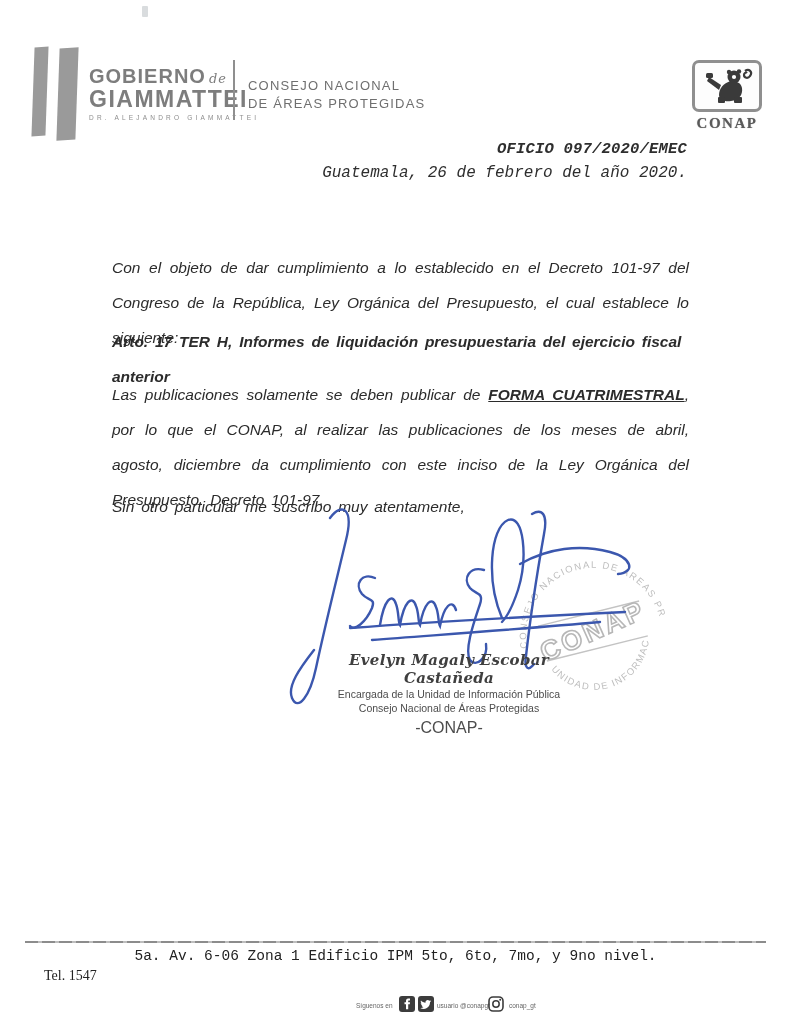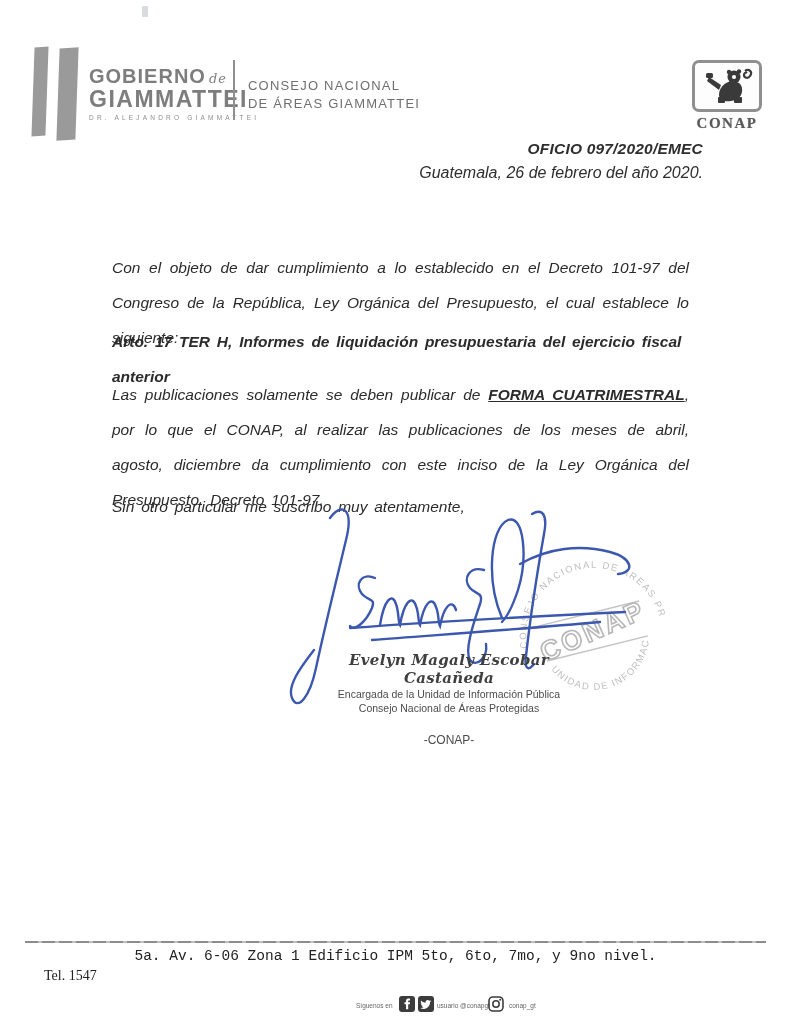--- a/index.html
+++ b/index.html
@@ -18,39 +18,39 @@
   .gov-line2{font-size:23px;font-weight:bold;letter-spacing:1.5px;margin-top:2px;}
   .gov-line3{font-size:6.5px;letter-spacing:3.2px;margin-top:4px;color:#8d8d8d;}
   .header-divider{position:absolute;left:233px;top:60px;width:2px;height:60px;background:#8f8f8f;}
   .org-name{position:absolute;left:248px;top:77px;color:#6f6f6f;font-size:13px;letter-spacing:1.2px;line-height:1.35;}
   .conap-logo{position:absolute;left:692px;top:60px;width:70px;text-align:center;}
   .conap-box{width:64px;height:46px;border:3px solid #8f8f8f;border-radius:7px;margin:0 auto;
     display:flex;align-items:center;justify-content:center;background:#fdfdfd;}
   .conap-label{font-family:"Liberation Serif",serif;font-weight:bold;font-size:15px;
     color:#5a5a5a;letter-spacing:1.5px;margin-top:3px;text-shadow:0 0 1px #aaa;}
   
-  .oficio-block{position:absolute;right:88px;top:140px;text-align:right;font-style:italic;}
+  .oficio-block{position:absolute;right:104px;top:140px;text-align:right;font-style:italic;font-family:Liberation Mono, monospace;}
   .oficio-number{font-weight:bold;font-size:15.5px;letter-spacing:.2px;}
   .oficio-date{font-size:16px;margin-top:6px;}
   
   .para{position:absolute;left:112px;width:577px;font-style:italic;font-size:15.5px;
     line-height:35px;text-align:justify;color:#2b2b2b;word-spacing:2.5px;}
   .p1{top:250px;}
   .article-line{top:324px;font-weight:bold;text-align:left;}
   .p2{top:377px;}
   .closing{top:489px;text-align:left;}
   .emph{font-weight:bold;text-decoration:underline;}
   
   .sig-svg{position:absolute;left:280px;top:500px;}
   .stamp-svg{position:absolute;left:503px;top:541px;transform:rotate(-14deg);opacity:.85;}
   .sig-name-block{position:absolute;left:318px;top:651px;width:262px;text-align:center;}
   .sig-name{font-family:"DejaVu Serif",serif;font-style:italic;font-weight:bold;
     font-size:15px;color:#3f3f3f;letter-spacing:.3px;}
   .sig-title{font-size:10.5px;color:#4c4c4c;line-height:1.25;margin-top:1px;}
-  .sig-conap{font-size:12px;color:#4c4c4c;margin-top:18px;}
+  .sig-conap{font-size:16px;color:#4c4c4c;margin-top:4px;}
   
   .footer-rule{position:absolute;left:25px;top:941px;width:741px;height:2px;
     background:repeating-linear-gradient(90deg,#8c8c8c 0 13px,#bdbdbd 13px 17px);}
   .footer-address{position:absolute;left:0;top:948px;width:791px;text-align:center;
     font-family:Liberation Mono, monospace;font-size:14.5px;color:#222;}
   .footer-tel{position:absolute;left:0;top:968px;width:791px;text-align:left;
     font-family:"Liberation Serif",serif;font-size:14px;color:#222;padding-left:44px;}
   .footer-website{position:absolute;left:245px;top:997px;font-size:12.5px;color:#555;letter-spacing:.4px;margin-top:36px;}
   .tiny-label{position:absolute;font-size:6.5px;color:#666;top:1002px;}
   .follow{left:356px;}
@@ -78,21 +78,21 @@
         <span>GOBIERNO</span><span class="gov-de">de</span>
       </div>
       <div class="gov-line2">GIAMMATTEI</div>
       <div class="gov-line3">DR. ALEJANDRO GIAMMATTEI</div>
     </div>
 
     <div class="header-divider"></div>
 
     <div class="org-name">
       <div>CONSEJO NACIONAL</div>
-      <div>DE ÁREAS GIAMMATTEI</div>
+      <div>DE ÁREAS PROTEGIDAS</div>
     </div>
 
     <div class="conap-logo">
       <div class="conap-box">
         <svg width="52" height="38" viewBox="0 0 52 38">
 
           <path d="M44,4 c4,-3 8,1 5,5 c-2,3 -6,2 -6,-1 c0,-2 2,-3 3,-2" fill="none" stroke="#3a3a3a" stroke-width="2.2"></path>
           <circle cx="33" cy="10" r="6.5" fill="#3a3a3a"></circle>
           <circle cx="28" cy="5" r="2.2" fill="#3a3a3a"></circle>
           <circle cx="38" cy="4.5" r="2.2" fill="#3a3a3a"></circle>

